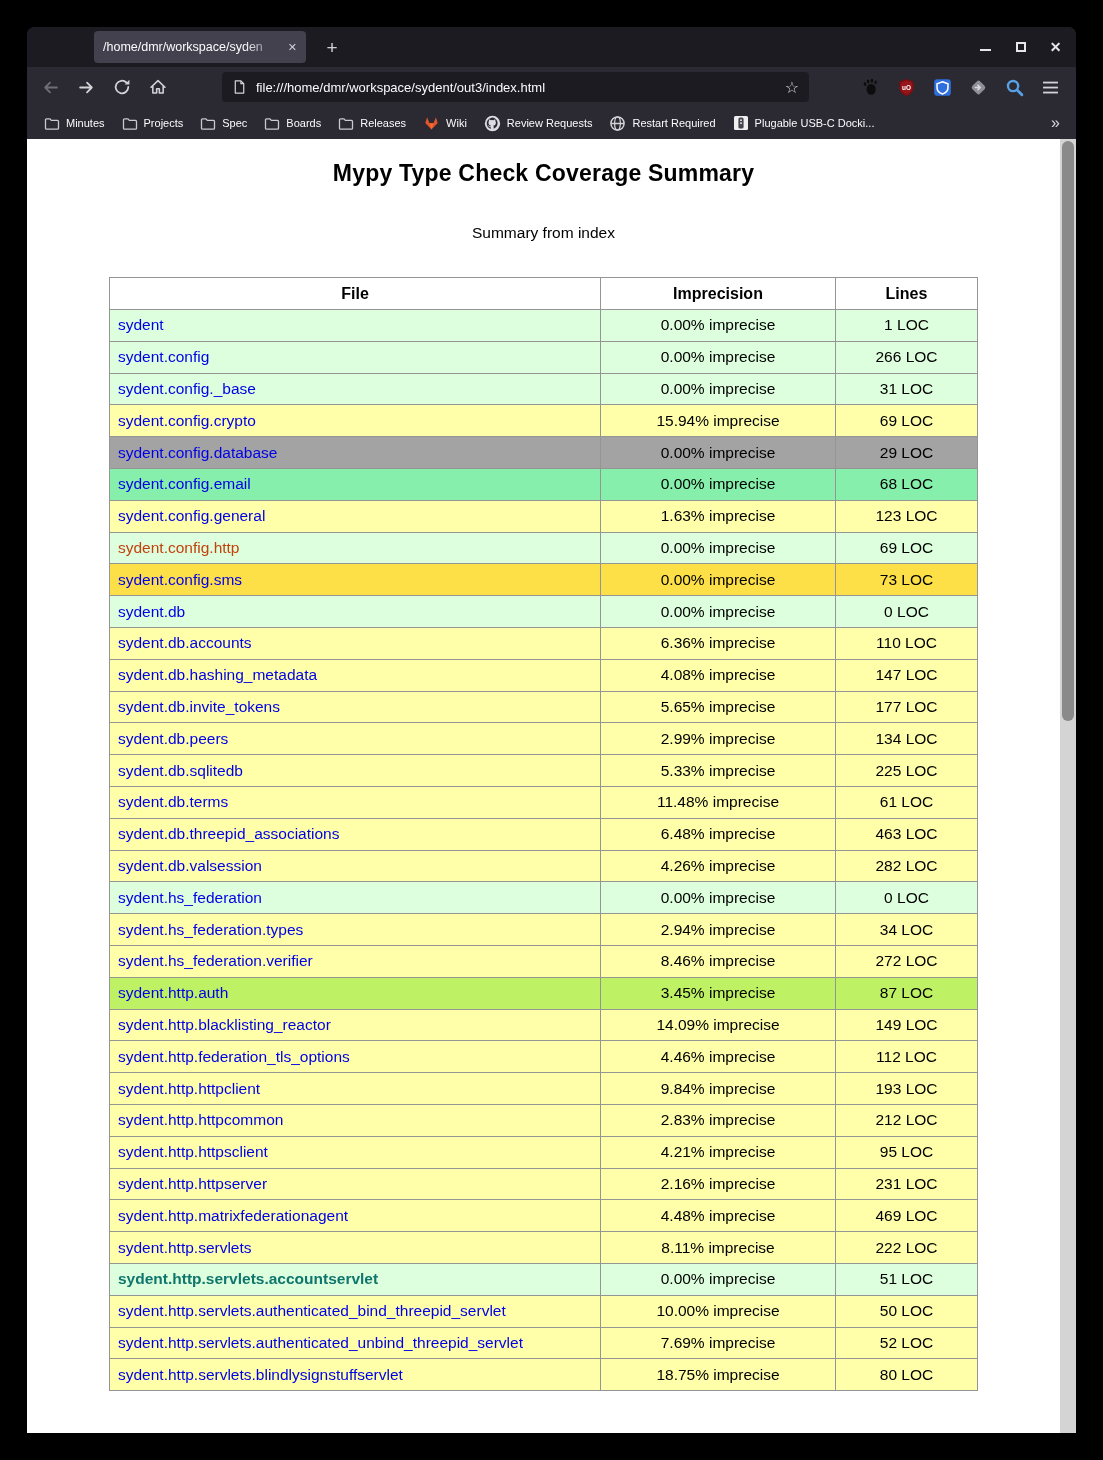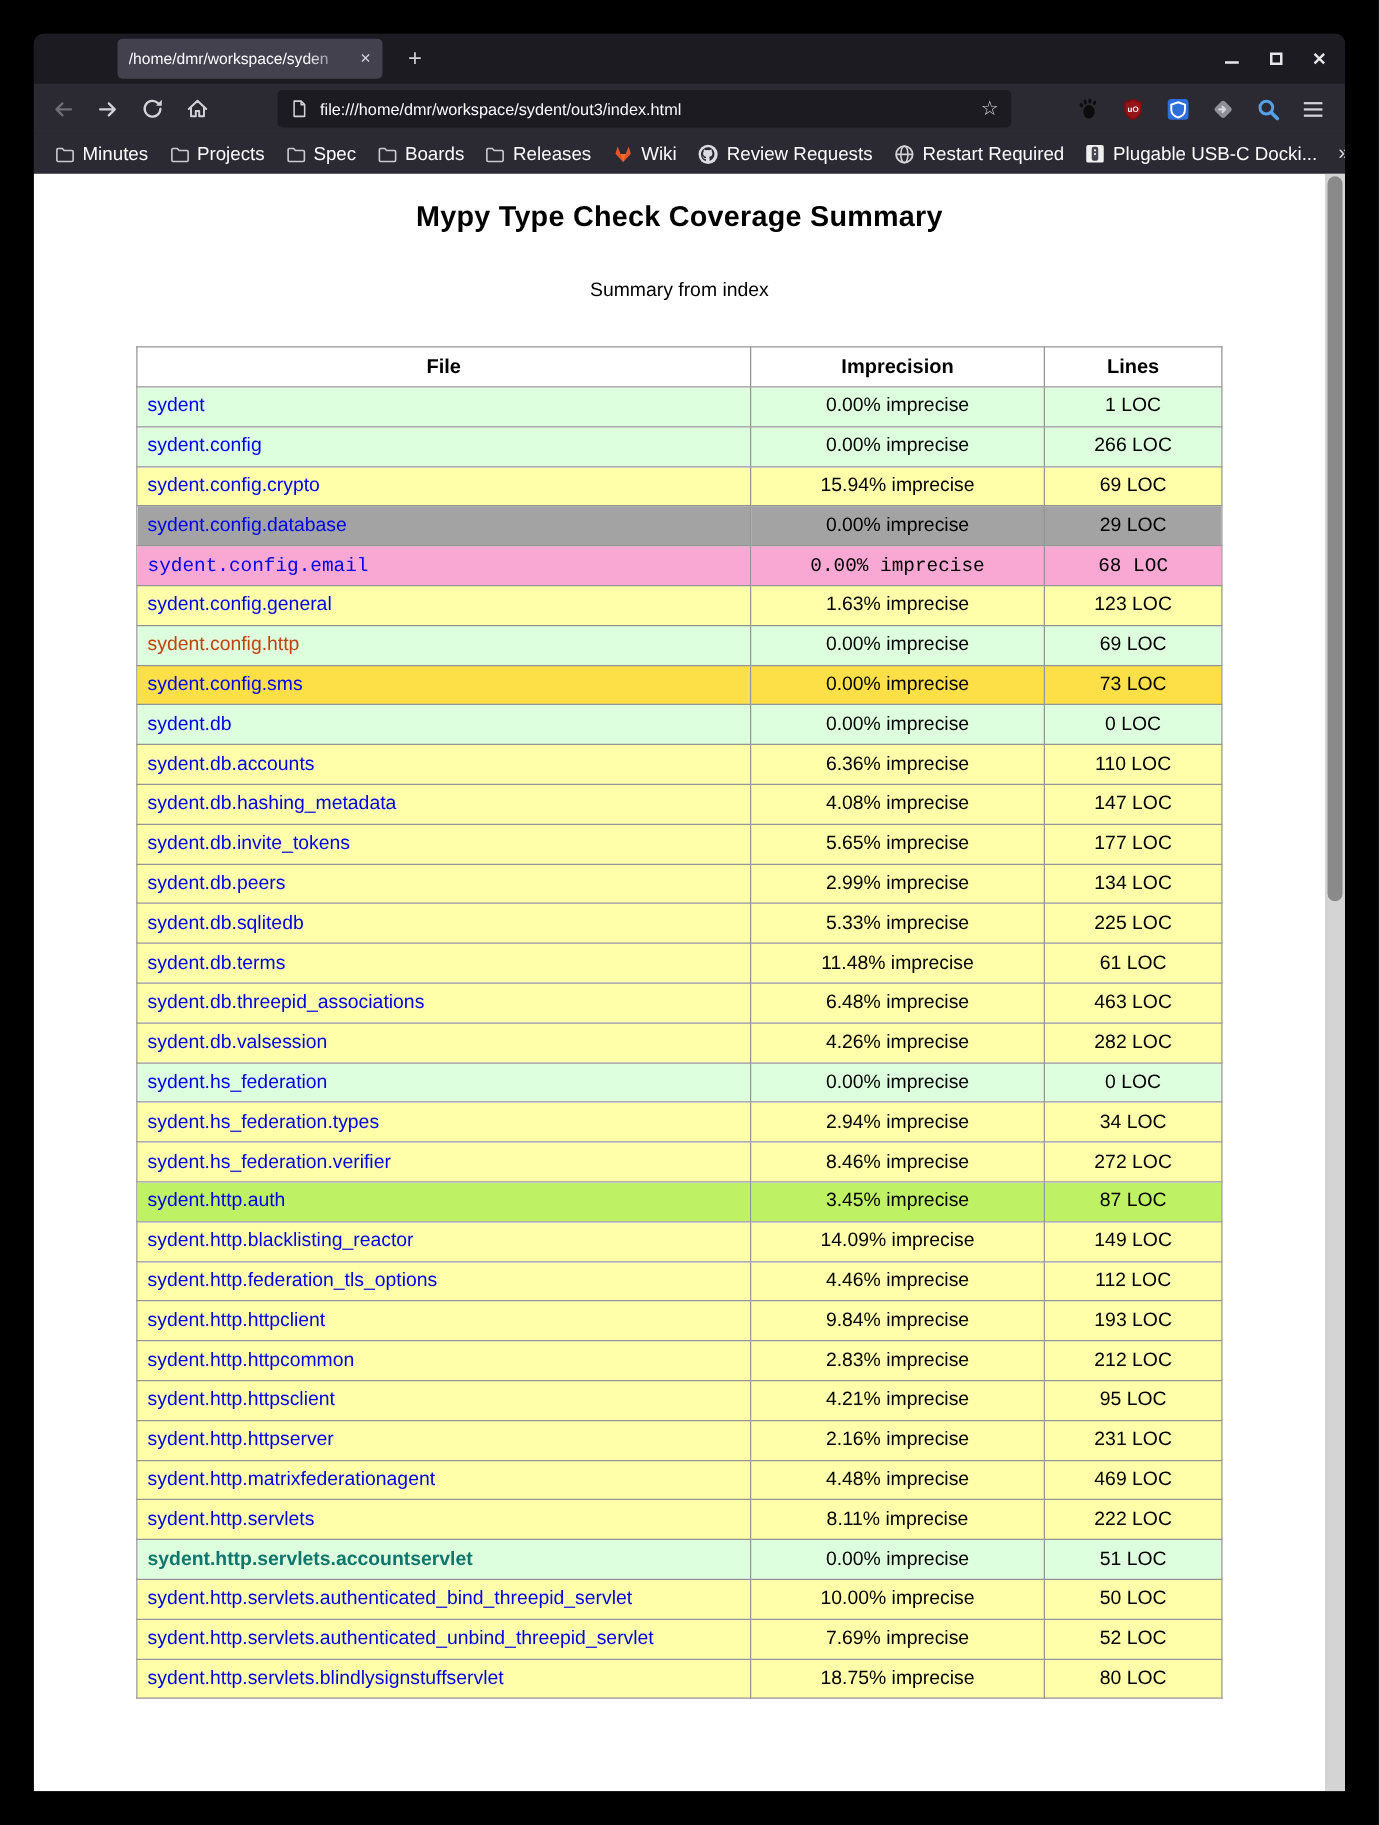--- a/index.html
+++ b/index.html
@@ -33,21 +33,21 @@
   .urlbar { height:30px; width:587px; margin-left:44px; margin-right:50px; background:#1c1b22;
     border-radius:4px; display:flex; align-items:center; padding:0 10px; }
   .url-text { color:#fbfbfe; font-size:13px; margin-left:9px; flex:1; white-space:nowrap; overflow:hidden; }
   .url-star { color:#d7d7dc; font-size:16px; margin-left:6px; }
   .ext-icons { display:flex; align-items:center; gap:13px; }
   .ext { width:23px; height:23px; display:flex; align-items:center; justify-content:center; border-radius:4px; }
 
   
   .bookmarks { height:32px; background:#2b2a33; display:flex; align-items:center;
     padding:0 16px 0 17px; gap:17px; }
-  .bm { display:flex; align-items:center; gap:6px; color:#fbfbfe; font-size:15px; white-space:nowrap; }
+  .bm { display:flex; align-items:center; gap:6px; color:#fbfbfe; font-size:11px; white-space:nowrap; }
   .bm-overflow { margin-left:auto; color:#d7d7dc; font-size:16px; }
 
   
   .content { position:relative; height:1294px; background:#fff; overflow:hidden; color:#000; }
   .page-inner { position:absolute; left:0; top:0; right:16px; }
   .page-title { text-align:center; font-size:23px; font-weight:bold; margin-top:21px;
     letter-spacing:.2px; }
   .page-subtitle { text-align:center; font-size:15.5px; margin-top:37px; }
   table.cov { border-collapse:collapse; margin:35px auto 0 auto; table-layout:fixed; }
   .cov th, .cov td { border:1px solid #959595; font-size:15.5px; overflow:hidden; }
@@ -252,31 +252,36 @@
             <tr style="background: rgb(221, 255, 221);">
               <td class="cell-file"><a style="color: rgb(0, 0, 232);">sydent</a></td>
               <td class="cell-mid">0.00% imprecise</td>
               <td class="cell-mid">1 LOC</td>
             </tr>
             <tr style="background: rgb(221, 255, 221);">
               <td class="cell-file"><a style="color: rgb(0, 0, 232);">sydent.config</a></td>
               <td class="cell-mid">0.00% imprecise</td>
               <td class="cell-mid">266 LOC</td>
             </tr>
+            <tr style="background: rgb(221, 255, 221);">
+              <td class="cell-file"><a style="color: rgb(0, 0, 232);">sydent.config._base</a></td>
+              <td class="cell-mid">0.00% imprecise</td>
+              <td class="cell-mid">31 LOC</td>
+            </tr>
             <tr style="background: rgb(255, 255, 170);">
               <td class="cell-file"><a style="color: rgb(0, 0, 232);">sydent.config.crypto</a></td>
               <td class="cell-mid">15.94% imprecise</td>
               <td class="cell-mid">69 LOC</td>
             </tr>
             <tr style="background: #a3a3a3;">
               <td class="cell-file"><a style="color: rgb(0, 0, 232);">sydent.config.database</a></td>
               <td class="cell-mid">0.00% imprecise</td>
               <td class="cell-mid">29 LOC</td>
             </tr>
-            <tr style="background: #f9a8d4; font-family: Liberation Mono, monospace;">
+            <tr style="background: #86efac;">
               <td class="cell-file"><a style="color: rgb(0, 0, 232);">sydent.config.email</a></td>
               <td class="cell-mid">0.00% imprecise</td>
               <td class="cell-mid">68 LOC</td>
             </tr>
             <tr style="background: rgb(255, 255, 170);">
               <td class="cell-file"><a style="color: rgb(0, 0, 232);">sydent.config.general</a></td>
               <td class="cell-mid">1.63% imprecise</td>
               <td class="cell-mid">123 LOC</td>
             </tr>
             <tr style="background: rgb(221, 255, 221);">

